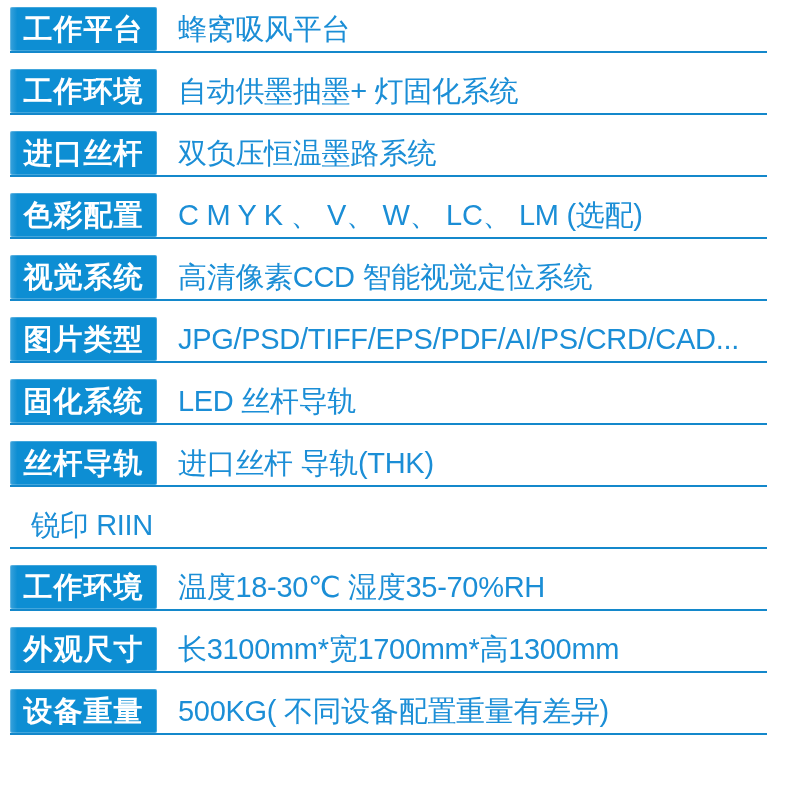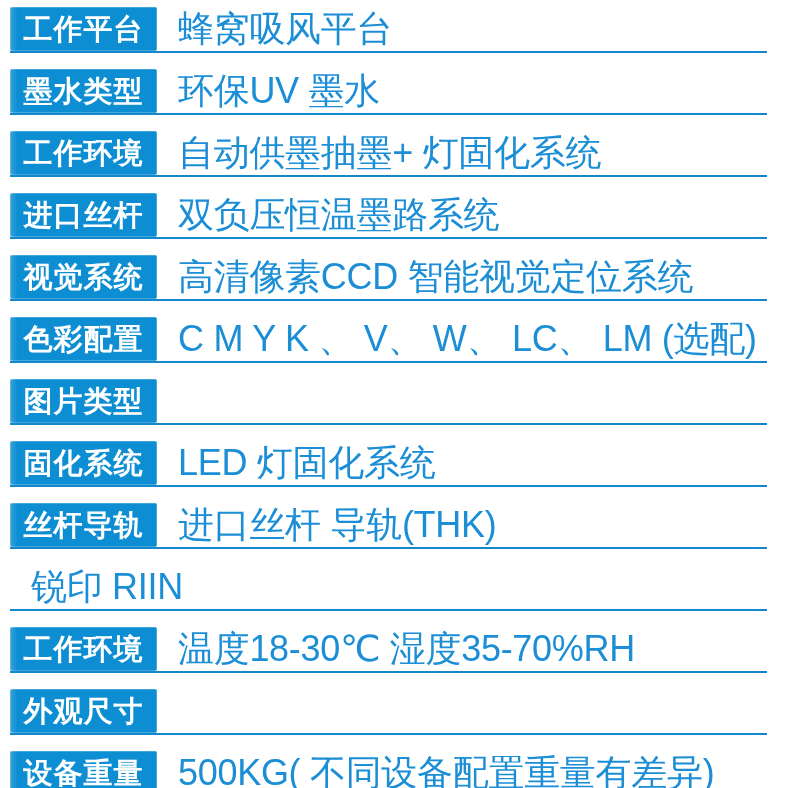--- a/index.html
+++ b/index.html
@@ -39,87 +39,82 @@
   .label-text {
     color: var(--label-color, #ffffff);
     font-size: 29px;
     font-weight: 700;
     letter-spacing: 1px;
     line-height: 1;
     white-space: nowrap;
   }
   .value {
     color: var(--value-color, #1b8ed6);
-    font-size: 36px;
+    font-size: 29px;
     font-weight: 400;
     letter-spacing: -0.3px;
     line-height: 44px;
     margin-left: 21px;
     white-space: nowrap;
     overflow: hidden;
   }
 </style>
 </head>
 <body style="background: rgb(255, 255, 255);">
 
 <div class="spec-table">
 
     <div class="row">
       <div class="label-box">
         <span class="label-text">工作平台</span>
       </div>
       <div class="value">蜂窝吸风平台</div>
     </div>
 
-    <div class="row">
-      <div class="label-box">
-        <span class="label-text">墨水类型</span>
-      </div>
-      <div class="value">环保UV 墨水</div>
-    </div>
 
     <div class="row">
       <div class="label-box">
         <span class="label-text">工作环境</span>
       </div>
       <div class="value">自动供墨抽墨+ 灯固化系统</div>
     </div>
 
     <div class="row">
       <div class="label-box">
         <span class="label-text">进口丝杆</span>
       </div>
       <div class="value">双负压恒温墨路系统</div>
     </div>
 
     <div class="row">
       <div class="label-box">
+        <span class="label-text">色彩配置</span>
+      </div>
+      <div class="value">C M Y K 、 V、 W、 LC、 LM (选配)</div>
+    </div>
+
+    <div class="row">
+      <div class="label-box">
         <span class="label-text">视觉系统</span>
       </div>
       <div class="value">高清像素CCD 智能视觉定位系统</div>
     </div>
 
     <div class="row">
       <div class="label-box">
-        <span class="label-text">色彩配置</span>
-      </div>
-      <div class="value">C M Y K 、 V、 W、 LC、 LM (选配)</div>
-    </div>
-
-    <div class="row">
-      <div class="label-box">
         <span class="label-text">图片类型</span>
       </div>
+      <div class="value">JPG/PSD/TIFF/EPS/PDF/AI/PS/CRD/CAD...</div>
     </div>
 
     <div class="row">
       <div class="label-box">
         <span class="label-text">固化系统</span>
       </div>
-      <div class="value">LED 灯固化系统</div>
+      <div class="value">LED 丝杆导轨</div>
     </div>
 
     <div class="row">
       <div class="label-box">
         <span class="label-text">丝杆导轨</span>
       </div>
       <div class="value">进口丝杆 导轨(THK)</div>
     </div>
 
     <div class="row">
@@ -130,20 +125,21 @@
       <div class="label-box">
         <span class="label-text">工作环境</span>
       </div>
       <div class="value">温度18-30℃ 湿度35-70%RH</div>
     </div>
 
     <div class="row">
       <div class="label-box">
         <span class="label-text">外观尺寸</span>
       </div>
+      <div class="value">长3100mm*宽1700mm*高1300mm</div>
     </div>
 
     <div class="row">
       <div class="label-box">
         <span class="label-text">设备重量</span>
       </div>
       <div class="value">500KG( 不同设备配置重量有差异)</div>
     </div>
   </div>
 

